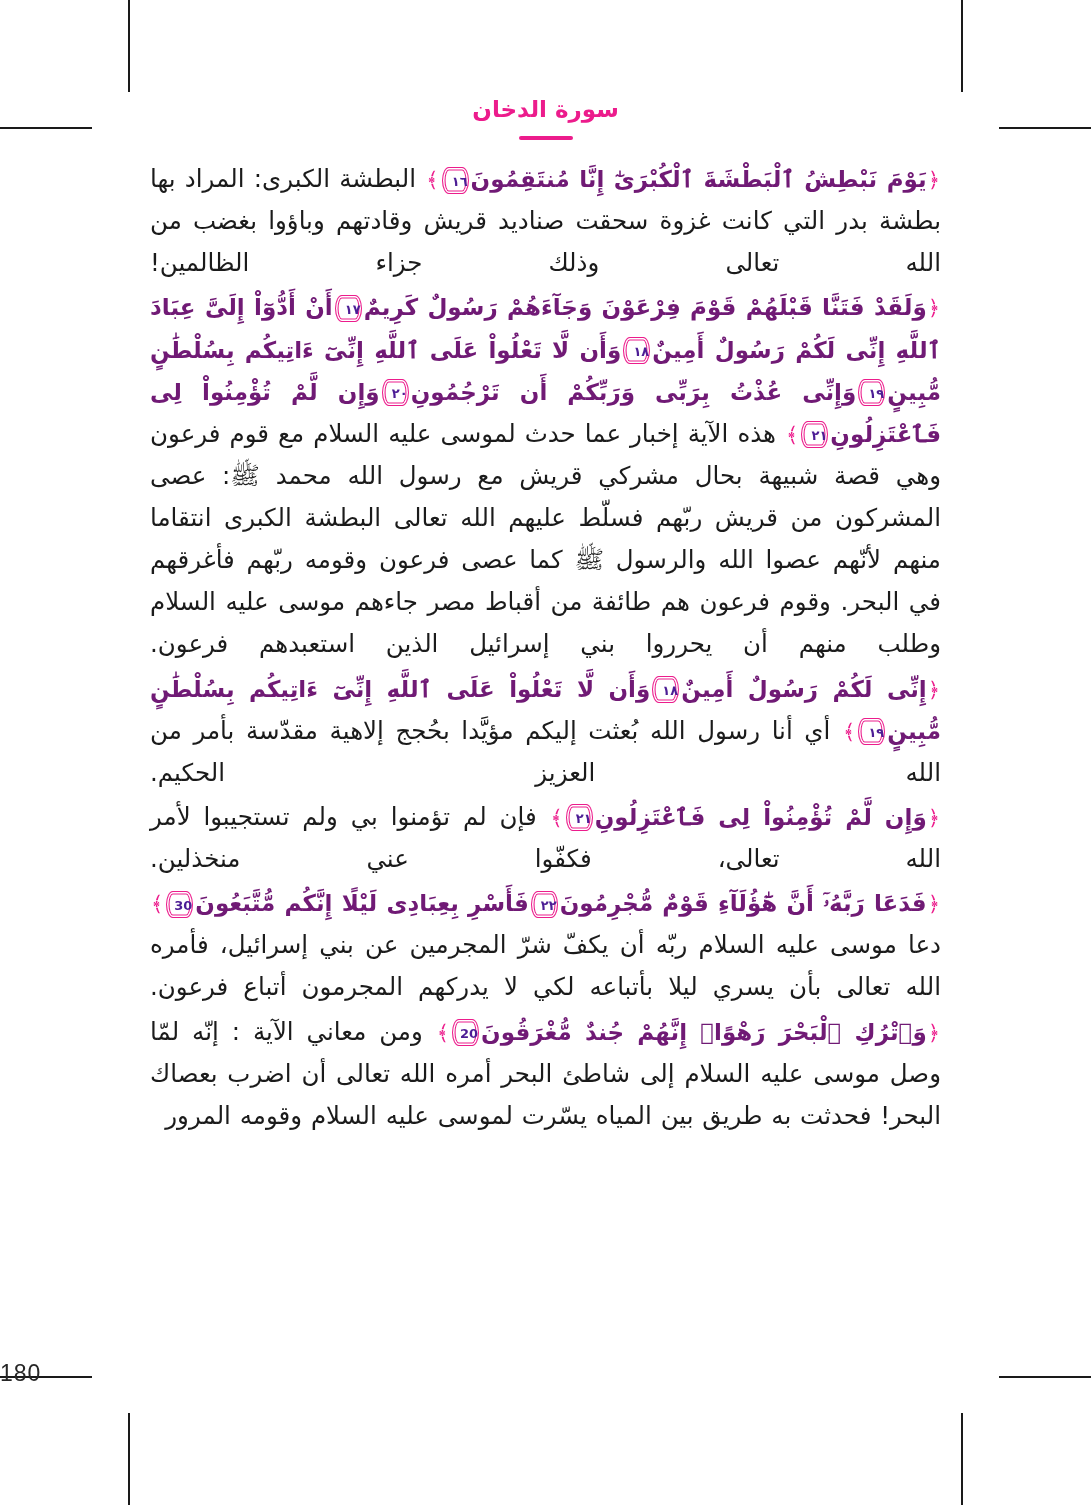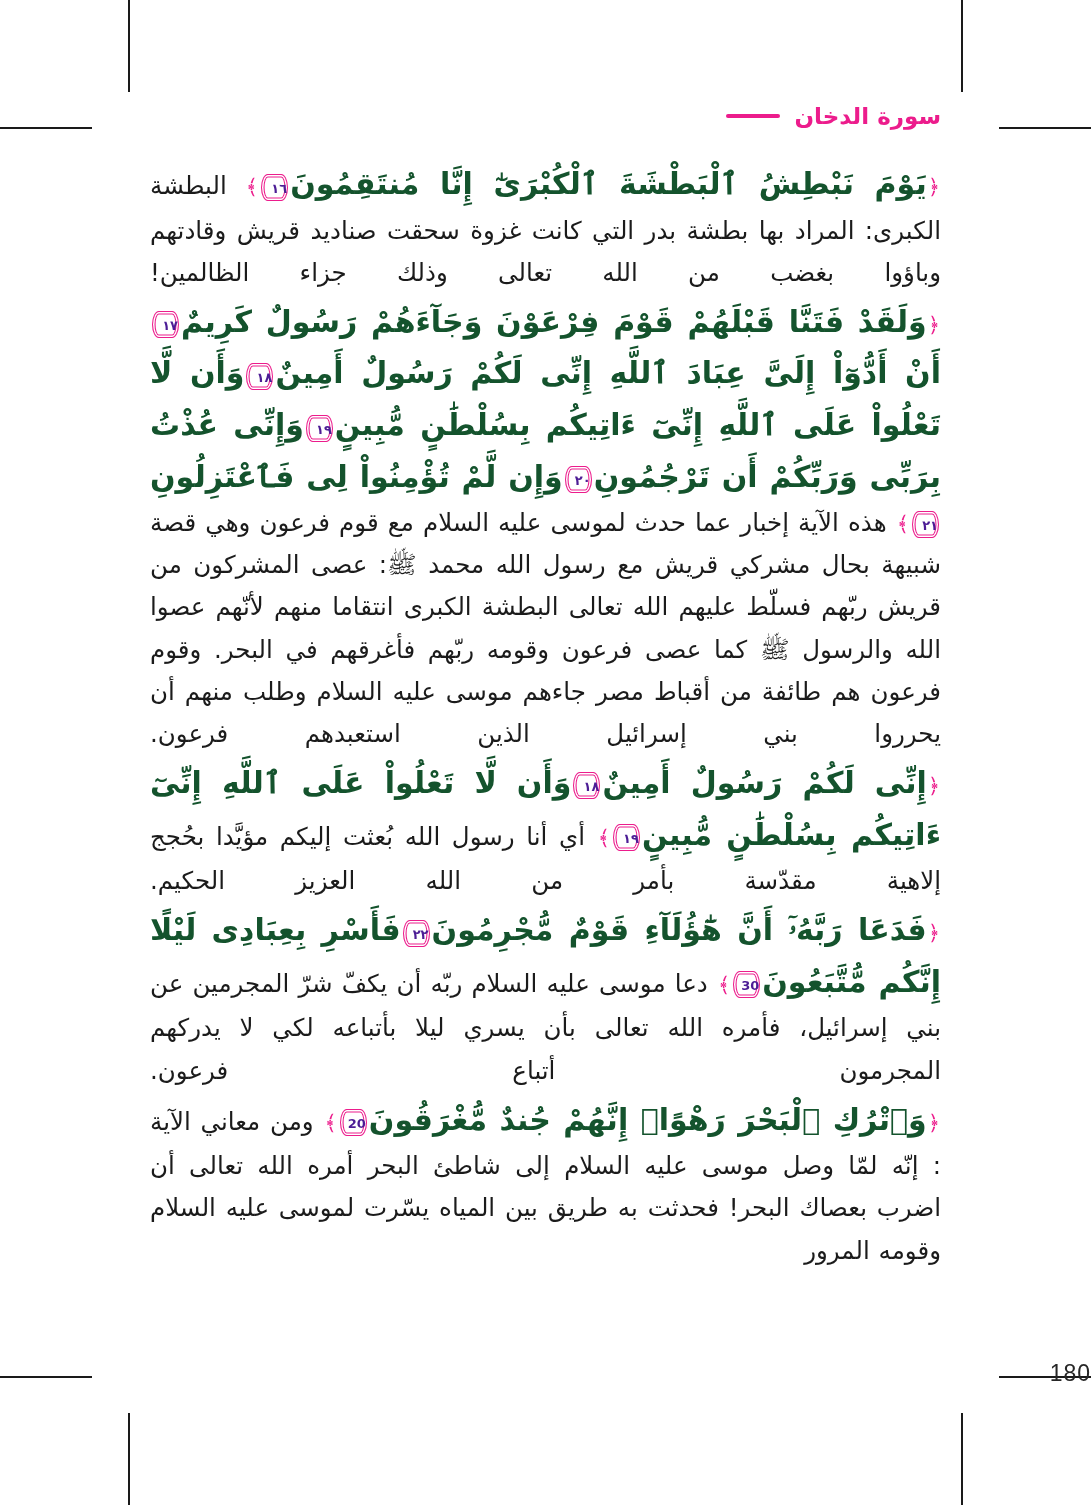--- a/index.html
+++ b/index.html
@@ -41,21 +41,21 @@
     position: absolute;
     top: 96px;
     right: 150px;
     left: 150px;
     bottom: 120px;
   }
 
   
   .runhead {
     display: flex;
-    flex-direction: row;
+    flex-direction: column;
     align-items: center;
     justify-content: flex-start;
     gap: 14px;
     color: #EC1C8C;
     height: 40px;
     margin-bottom: 22px;
   }
   .runhead-title {
     font-family: "DejaVu Sans", sans-serif;
     font-size: 23px;
@@ -79,23 +79,23 @@
     line-height: 1.72;
     text-align: justify;
     text-align-last: justify;
     margin: 0 0 2px 0;
     word-spacing: 1px;
   }
   .para.last-right { text-align-last: right; }
 
   
   .ayah {
-    color: #14532d;
+    color: #701a75;
     font-family: "DejaVu Sans", sans-serif;
-    font-size: 30px;
+    font-size: 23px;
     font-weight: 600;
     letter-spacing: -0.3px;
     white-space: normal;
   }
   .orn {
     color: #EC1C8C;
     font-size: 21px;
     font-weight: 400;
     padding: 0 1px;
   }
@@ -116,21 +116,21 @@
     vertical-align: middle;
     box-shadow: inset 0 0 0 1.5px #ffffff, inset 0 0 0 2.6px #EC1C8C;
     box-sizing: border-box;
   }
 
   .folio {
     position: absolute;
     bottom: 118px;
     left: 0;
     right: 0;
-    text-align: right;
+    text-align: left;
     font-family: "Liberation Sans", sans-serif;
     font-size: 23px;
     color: #262626;
     letter-spacing: 1px;
   }
 </style>
 </head>
 <body>
 
 <div class="page">
@@ -161,20 +161,24 @@
       <span class="orn">﴿</span><span class="ayah">وَلَقَدْ فَتَنَّا قَبْلَهُمْ قَوْمَ فِرْعَوْنَ وَجَآءَهُمْ رَسُولٌ كَرِيمٌ</span><span class="vnum">١٧</span><span class="ayah">أَنْ أَدُّوٓاْ إِلَىَّ عِبَادَ ٱللَّهِ إِنِّى لَكُمْ رَسُولٌ أَمِينٌ</span><span class="vnum">١٨</span><span class="ayah">وَأَن لَّا تَعْلُواْ عَلَى ٱللَّهِ إِنِّىٓ ءَاتِيكُم بِسُلْطَٰنٍ مُّبِينٍ</span><span class="vnum">١٩</span><span class="ayah">وَإِنِّى عُذْتُ بِرَبِّى وَرَبِّكُمْ أَن تَرْجُمُونِ</span><span class="vnum">٢٠</span><span class="ayah">وَإِن لَّمْ تُؤْمِنُواْ لِى فَٱعْتَزِلُونِ</span><span class="vnum">٢١</span><span class="orn">﴾</span>
       <span>هذه الآية إخبار عما حدث لموسى عليه السلام مع قوم فرعون وهي قصة شبيهة بحال مشركي قريش مع رسول الله محمد ﷺ: عصى المشركون من قريش ربّهم فسلّط عليهم الله تعالى البطشة الكبرى انتقاما منهم لأنّهم عصوا الله والرسول ﷺ كما عصى فرعون وقومه ربّهم فأغرقهم في البحر. وقوم فرعون هم طائفة من أقباط مصر جاءهم موسى عليه السلام وطلب منهم أن يحرروا بني إسرائيل الذين استعبدهم فرعون.</span>
     </p>
 
     <p class="para">
       <span class="orn">﴿</span><span class="ayah">إِنِّى لَكُمْ رَسُولٌ أَمِينٌ</span><span class="vnum">١٨</span><span class="ayah">وَأَن لَّا تَعْلُواْ عَلَى ٱللَّهِ إِنِّىٓ ءَاتِيكُم بِسُلْطَٰنٍ مُّبِينٍ</span><span class="vnum">١٩</span><span class="orn">﴾</span>
       <span>أي أنا رسول الله بُعثت إليكم مؤيَّدا بحُجج إلاهية مقدّسة بأمر من الله العزيز الحكيم.</span>
     </p>
 
 
+    <p class="para">
+      <span class="orn">﴿</span><span class="ayah">وَإِن لَّمْ تُؤْمِنُواْ لِى فَٱعْتَزِلُونِ</span><span class="vnum">٢١</span><span class="orn">﴾</span>
+      <span>فإن لم تؤمنوا بي ولم تستجيبوا لأمر الله تعالى، فكفّوا عني منخذلين.</span>
+    </p>
 
     <p class="para">
       <span class="orn">﴿</span><span class="ayah">فَدَعَا رَبَّهُۥٓ أَنَّ هَٰٓؤُلَآءِ قَوْمٌ مُّجْرِمُونَ</span><span class="vnum">٢٢</span><span class="ayah">فَأَسْرِ بِعِبَادِى لَيْلًا إِنَّكُم مُّتَّبَعُونَ</span><span class="vnum">30</span><span class="orn">﴾</span>
       <span>دعا موسى عليه السلام ربّه أن يكفّ شرّ المجرمين عن بني إسرائيل، فأمره الله تعالى بأن يسري ليلا بأتباعه لكي لا يدركهم المجرمون أتباع فرعون.</span>
     </p>
 
     <p class="para last-right">
       <span class="orn">﴿</span><span class="ayah">وَٱتْرُكِ ٱلْبَحْرَ رَهْوًاۖ إِنَّهُمْ جُندٌ مُّغْرَقُونَ</span><span class="vnum">20</span><span class="orn">﴾</span>
       <span>ومن معاني الآية : إنّه لمّا وصل موسى عليه السلام إلى شاطئ البحر أمره الله تعالى أن اضرب بعصاك البحر! فحدثت به طريق بين المياه يسّرت لموسى عليه السلام وقومه المرور</span>
     </p>

